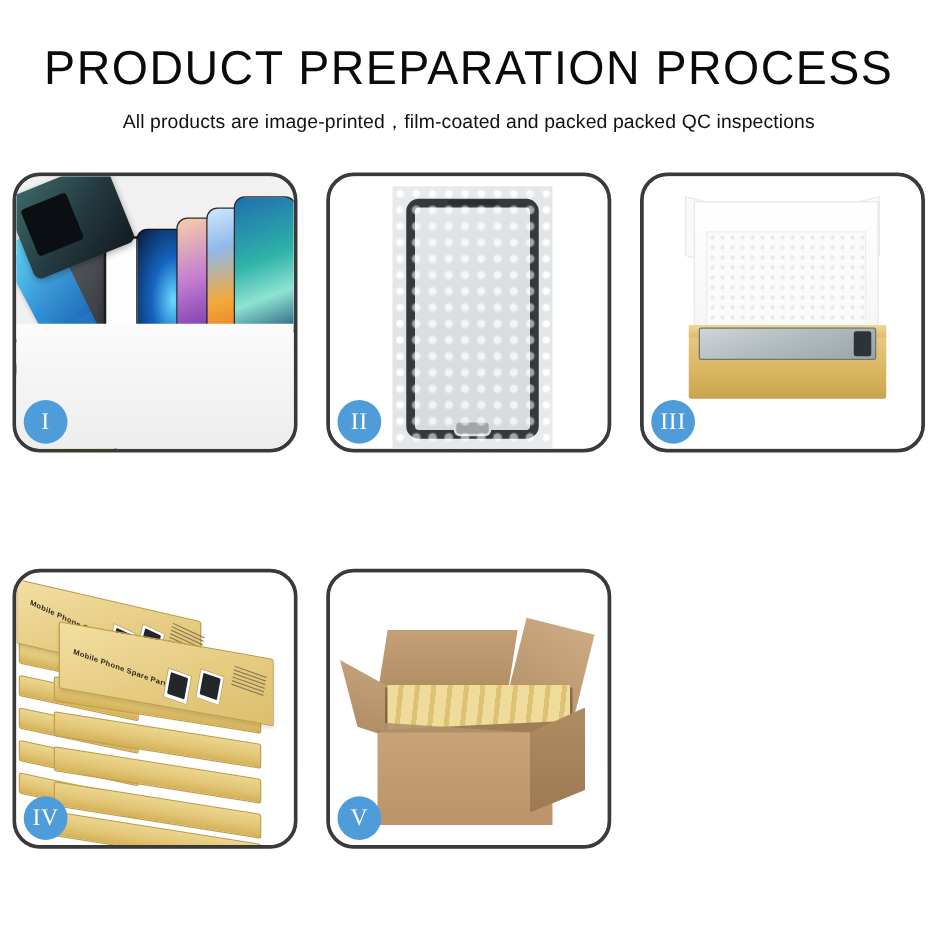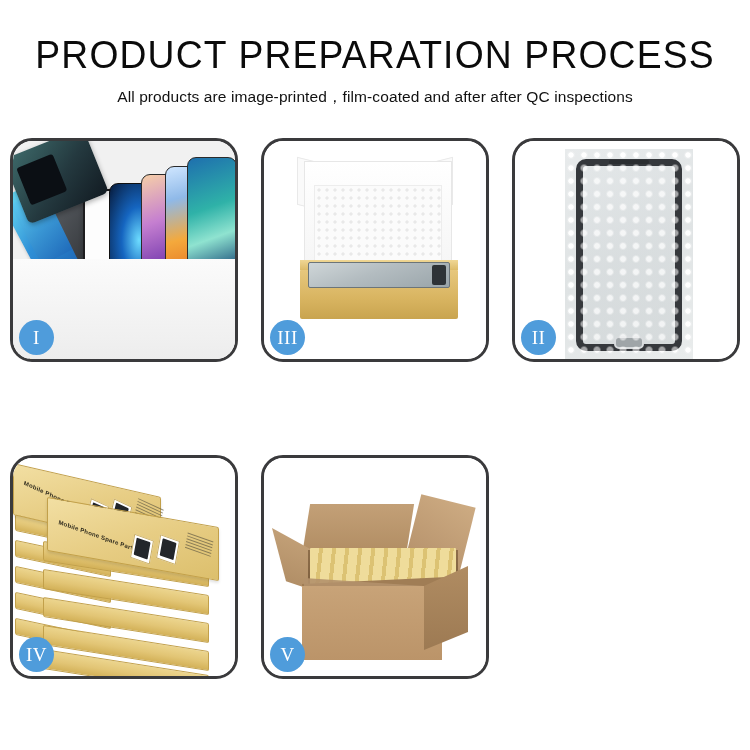--- a/index.html
+++ b/index.html
@@ -340,21 +340,21 @@
 
   .shadow-soft { box-shadow: 0 2px 5px rgba(0,0,0,.15); }
 </style>
 </head>
 <body>
 
 <div class="page">
 
   <div class="header">
     <div class="page-title">PRODUCT PREPARATION PROCESS</div>
-    <div class="page-subtitle">All products are image-printed，film-coated and after after QC inspections</div>
+    <div class="page-subtitle">All products are image-printed，film-coated and packed packed QC inspections</div>
   </div>
 
   <div class="grid">
 
     <div class="panel">
       <div class="panel-media">
         <div class="scene-parts">
           <div class="ph ph-blueflex"></div>
           <div class="ph ph-dark"></div>
           <div class="ph ph-white"></div>
@@ -375,41 +375,41 @@
           <div class="chip" style="left:92px;top:198px;width:14px;height:12px;border-radius:2px;"></div>
           <div class="chip" style="left:112px;top:196px;width:10px;height:14px;border-radius:2px;"></div>
           <div class="chip" style="left:176px;top:168px;width:36px;height:4px;transform:rotate(38deg);"></div>
         </div>
       </div>
       <div class="badge">I</div>
     </div>
 
     <div class="panel">
       <div class="panel-media">
+        <div class="scene-bubble">
+          <div class="bubble-sheet"></div>
+          <div class="bubble-screen"></div>
+          <div class="bubble-overlay"></div>
+        </div>
+      </div>
+      <div class="badge">II</div>
+    </div>
+
+    <div class="panel">
+      <div class="panel-media">
         <div class="scene-boxopen">
           <div class="flap-l"></div>
           <div class="flap-r"></div>
           <div class="foam-back"></div>
           <div class="foam-inner"></div>
           <div class="kraft-tray"></div>
           <div class="tray-screen"></div>
         </div>
       </div>
       <div class="badge">III</div>
-    </div>
-
-    <div class="panel">
-      <div class="panel-media">
-        <div class="scene-bubble">
-          <div class="bubble-sheet"></div>
-          <div class="bubble-screen"></div>
-          <div class="bubble-overlay"></div>
-        </div>
-      </div>
-      <div class="badge">II</div>
     </div>
 
     <div class="panel">
       <div class="panel-media">
         <div class="scene-stack">
 
           <div class="kbox" style="left:2px;top:66px;width:96px;height:17px;transform:skewY(12deg);"></div>
           <div class="kbox" style="left:2px;top:92px;width:96px;height:17px;transform:skewY(12deg);"></div>
           <div class="kbox" style="left:2px;top:118px;width:96px;height:17px;transform:skewY(12deg);"></div>
           <div class="kbox" style="left:2px;top:144px;width:96px;height:17px;transform:skewY(12deg);"></div>

